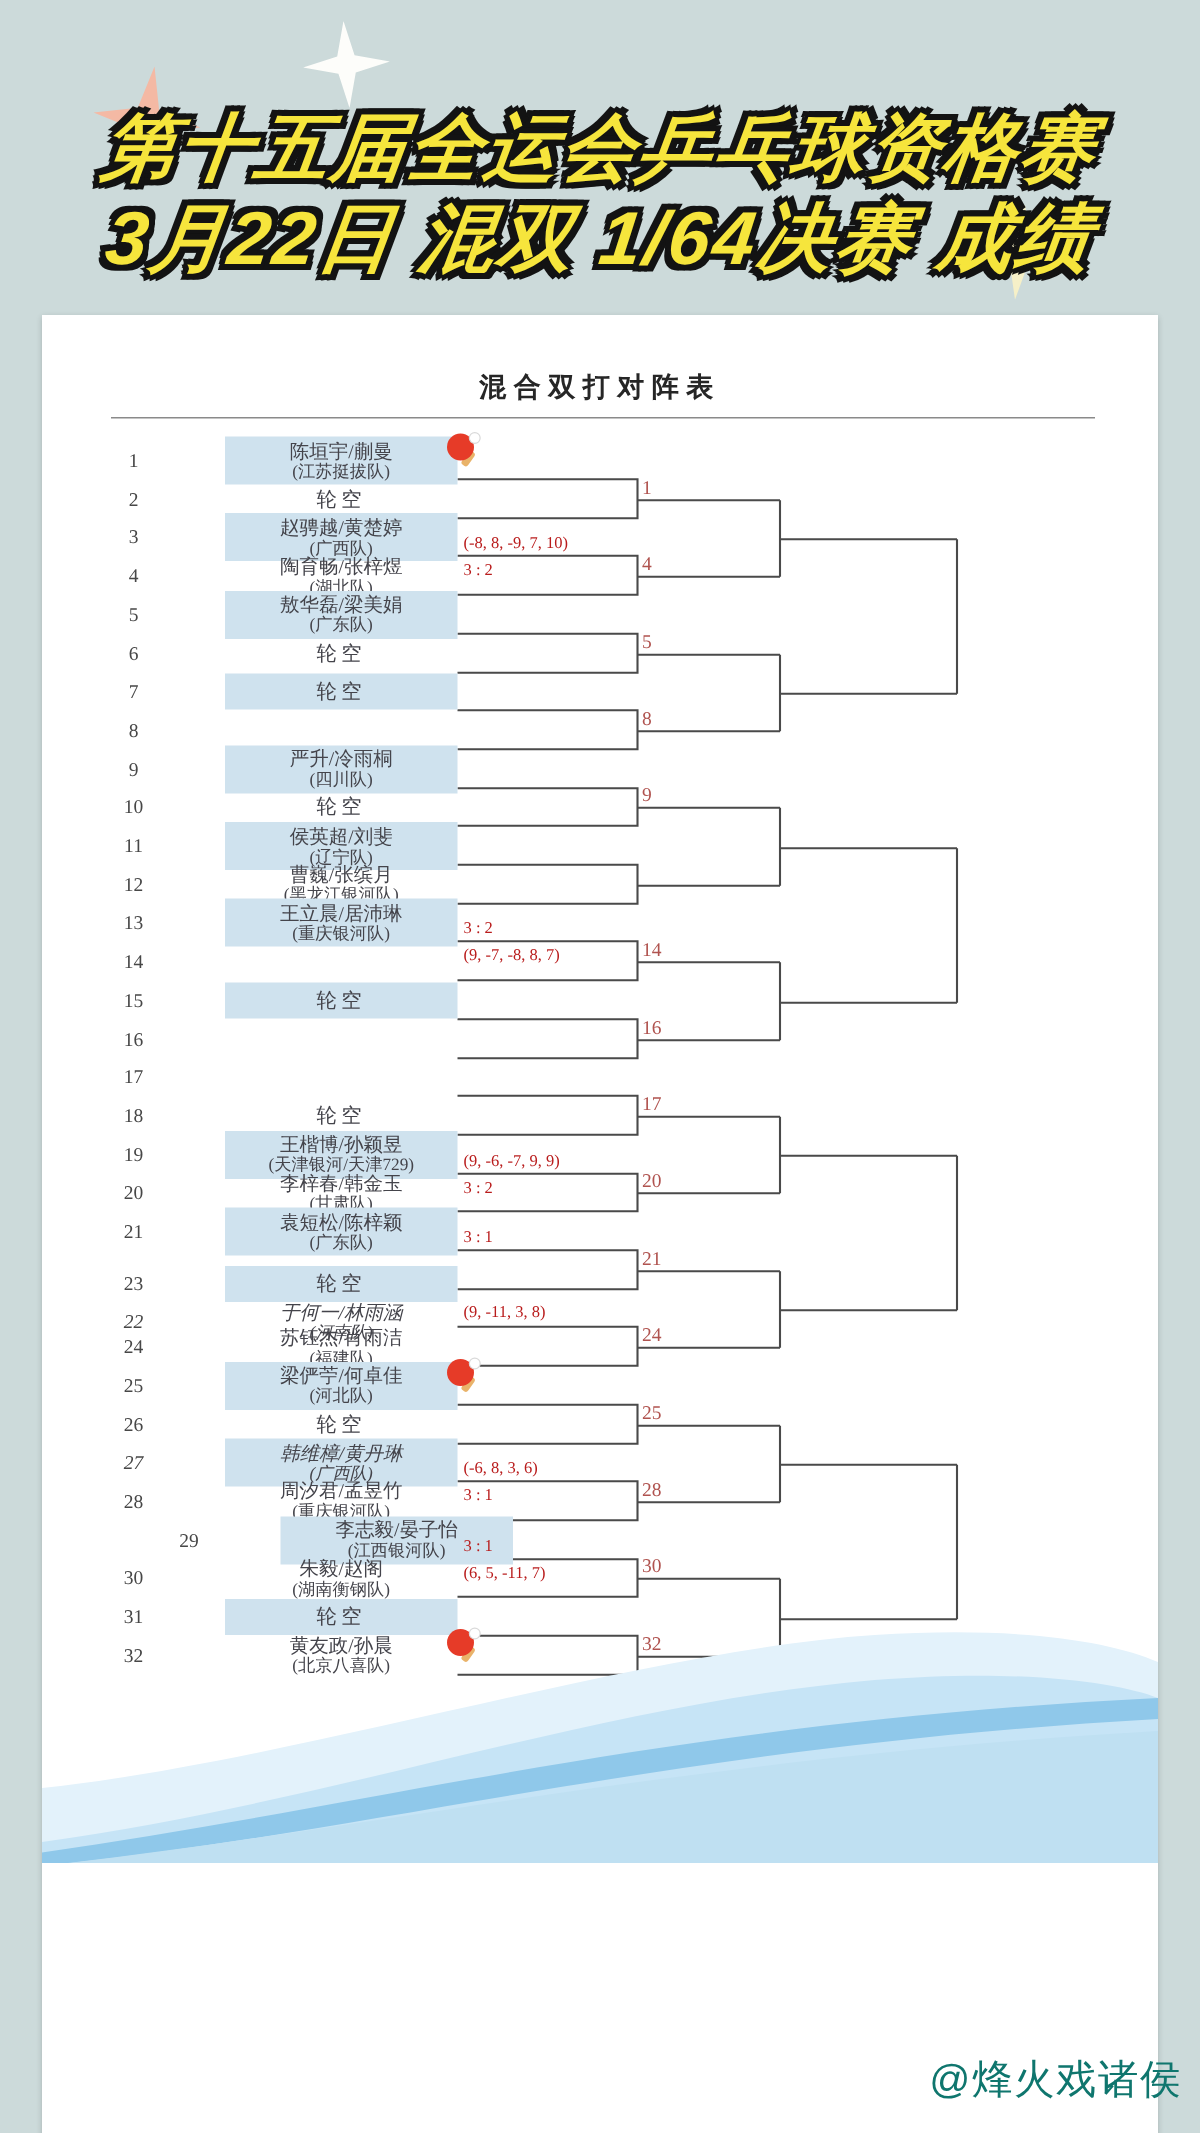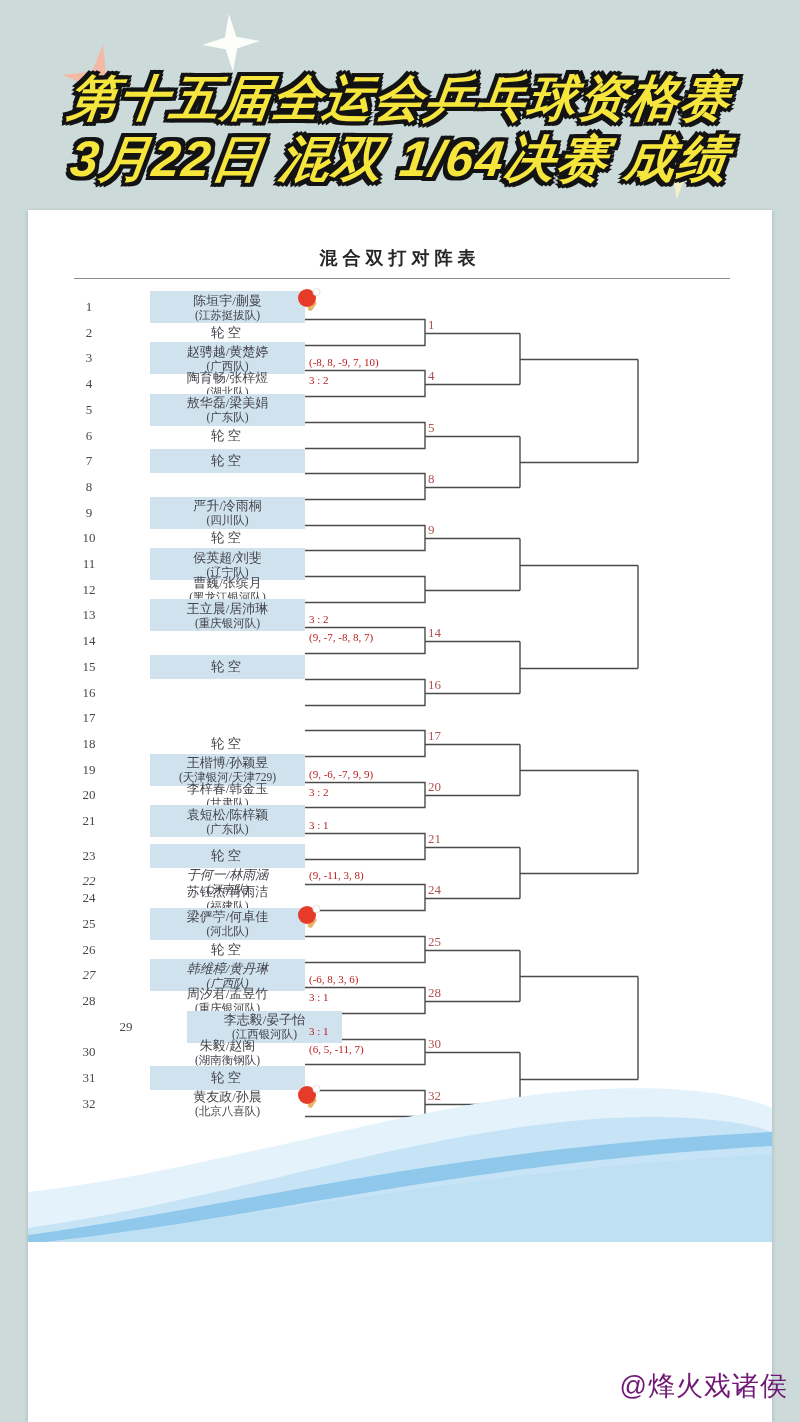--- a/index.html
+++ b/index.html
@@ -65,21 +65,21 @@
   }
   .score-line{
     position:absolute;left:281px;width:130px;height:15px;
     font-size:11px;color:#b91c1c;line-height:15px;white-space:nowrap;
   }
   svg.lines{position:absolute;left:0;top:0;}
   
   .watermark{
     position:absolute;right:12px;top:1368px;
     font-family:"Liberation Sans", sans-serif;
-    font-size:27px;color:#701a75;letter-spacing:1px;
+    font-size:27px;color:#0f766e;letter-spacing:1px;
   }
 </style>
 </head>
 <body>
 
 <div class="sparkle" style="left:62px;top:44px;width:72px;height:72px;background:#f4b9a4;transform:rotate(8deg);"></div>
 <div class="sparkle" style="left:202px;top:14px;width:58px;height:58px;background:#fdfdfa;transform:rotate(-4deg);"></div>
 <div class="sparkle" style="left:648px;top:136px;width:64px;height:64px;background:#f6f0c8;transform:rotate(6deg);"></div>
 
 <div class="headline l1">第十五届全运会乒乓球资格赛</div>

